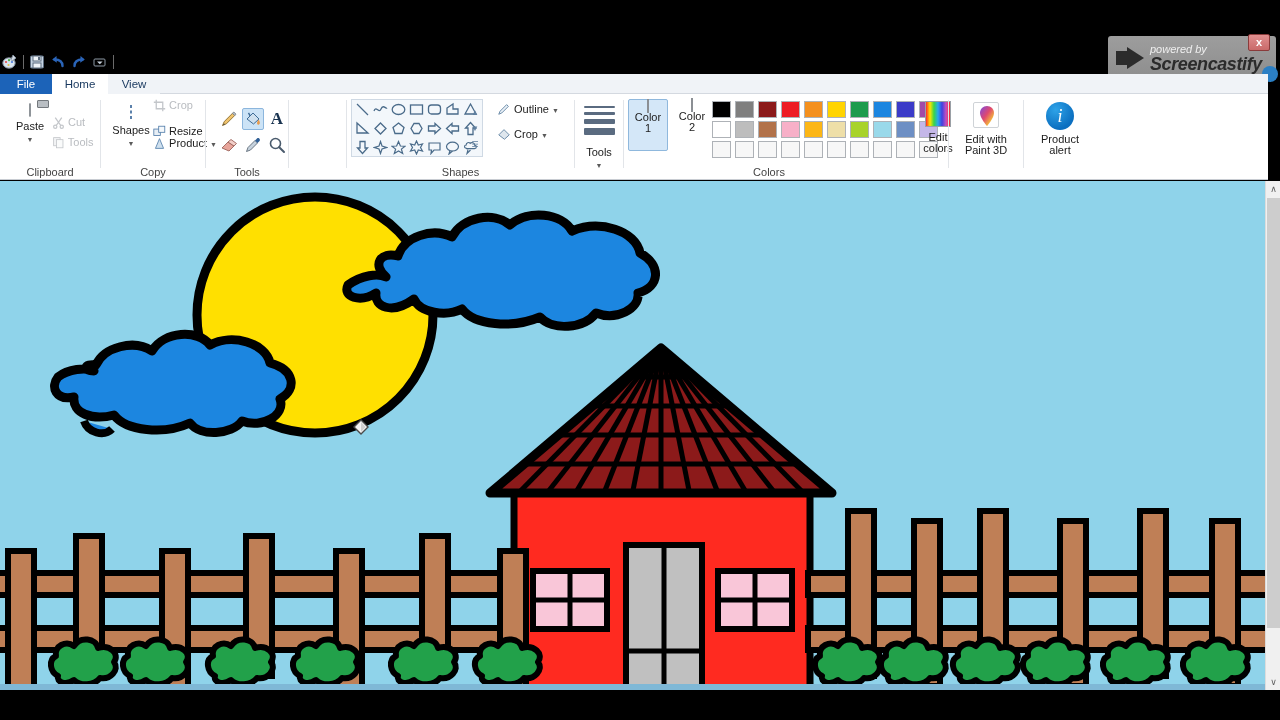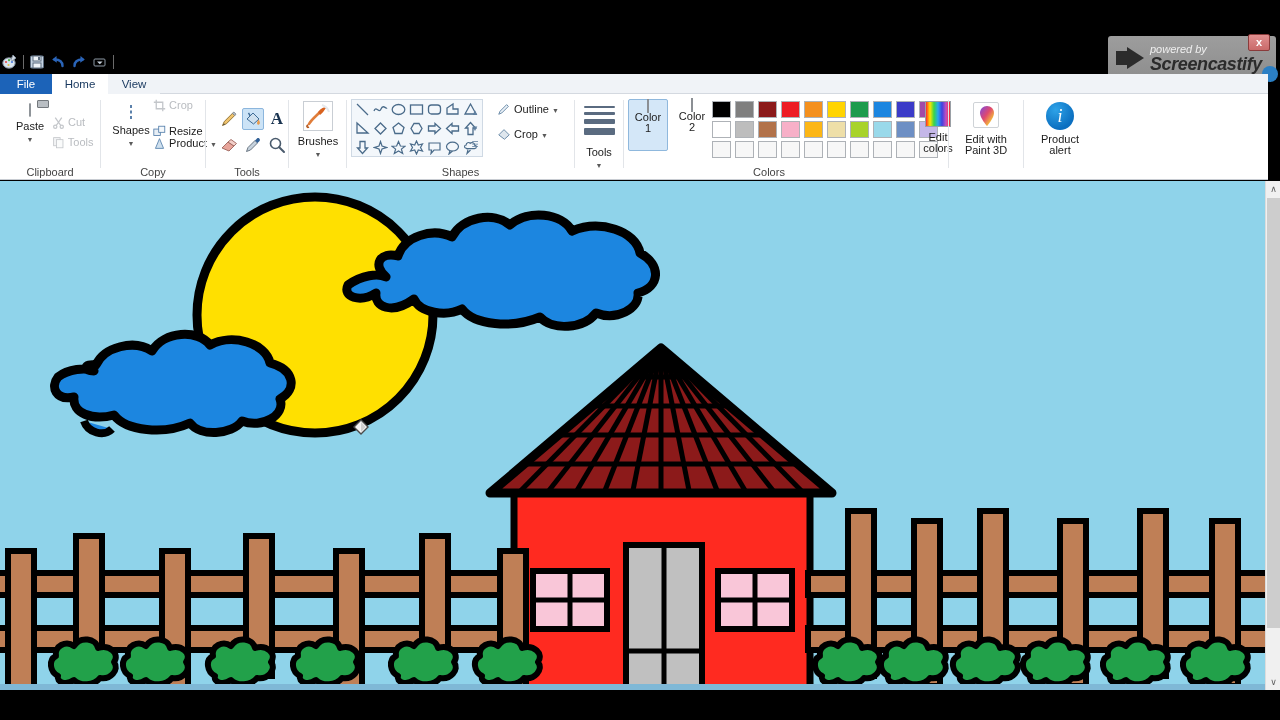--- a/index.html
+++ b/index.html
@@ -351,36 +351,20 @@
         <div class="tool-cell" style="left:60px; top:40px;">
           <svg width="18" height="18" viewBox="0 0 18 18">
             <circle cx="7.5" cy="7.5" r="5" fill="none" stroke="#4a5b6d" stroke-width="1.6"></circle>
             <path d="M11.2 11.2 L16 16" stroke="#4a5b6d" stroke-width="2" stroke-linecap="round"></path>
           </svg>
         </div>
         <div class="group-label">Tools</div>
       </div>
       <div class="group-sep" style="left:288px;"></div>
 
-      <div class="group" style="left:289px; width:57px;">
-        <div class="big-btn" style="left:6px; top:7px; width:46px;">
-          <span style="display:inline-block;">
-            <span style="display:inline-block;width:30px;height:30px;background:#fff;border:1px solid #c9ced4;">
-              <svg width="28" height="28" viewBox="0 0 28 28">
-                <path d="M5 22 C7 18 11 15 15 11" stroke="#e07d3a" stroke-width="2.6" fill="none" stroke-linecap="round"></path>
-                <path d="M14 10 C17 6 20 5 23 5 C20 8 19 11 16 13 Z" fill="#d8621f"></path>
-                <path d="M4 23 C2 24 3 26 5 25" stroke="#b5571c" stroke-width="1.6" fill="none"></path>
-                <path d="M18 3 C21 4 24 7 25 10" stroke="#e5e9ed" stroke-width="2" fill="none"></path>
-              </svg>
-            </span>
-          </span>
-          <span class="cap" style="margin-top:3px;">Brushes</span>
-          <span class="caret">▼</span>
-        </div>
-      </div>
       <div class="group-sep" style="left:346px;"></div>
 
       <div class="group" style="left:347px; width:227px;">
         <div class="shapes-box">
 
           <div class="shape-cell" style="left:2px; top:1px;">
             <svg width="15" height="15" viewBox="0 0 15 15">
                 <path d="M2 2 L13 13" stroke="#4a6b8a" stroke-width="1.3" fill="none"></path>
               </svg>
             </div>

